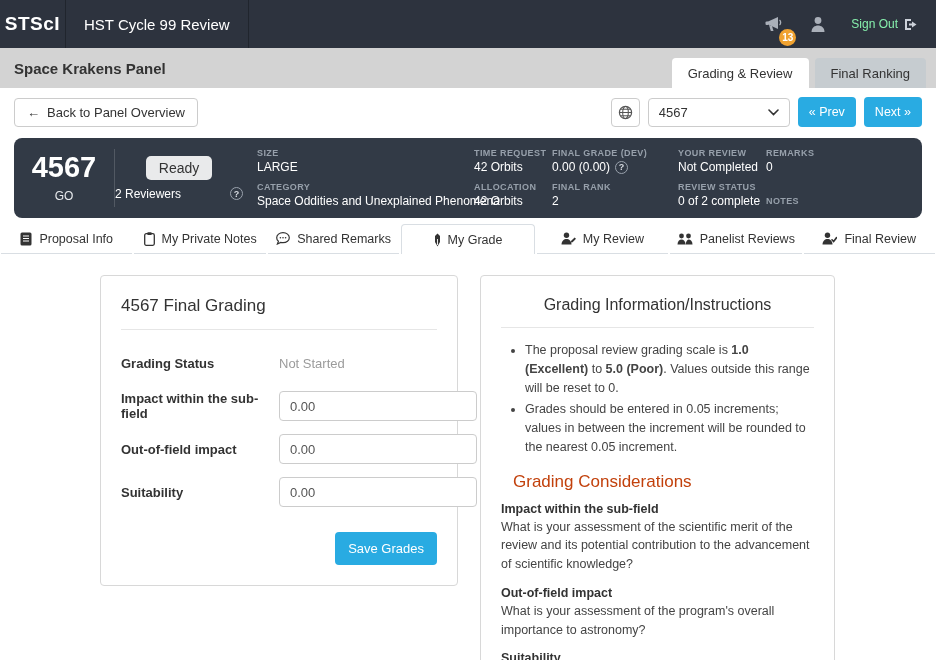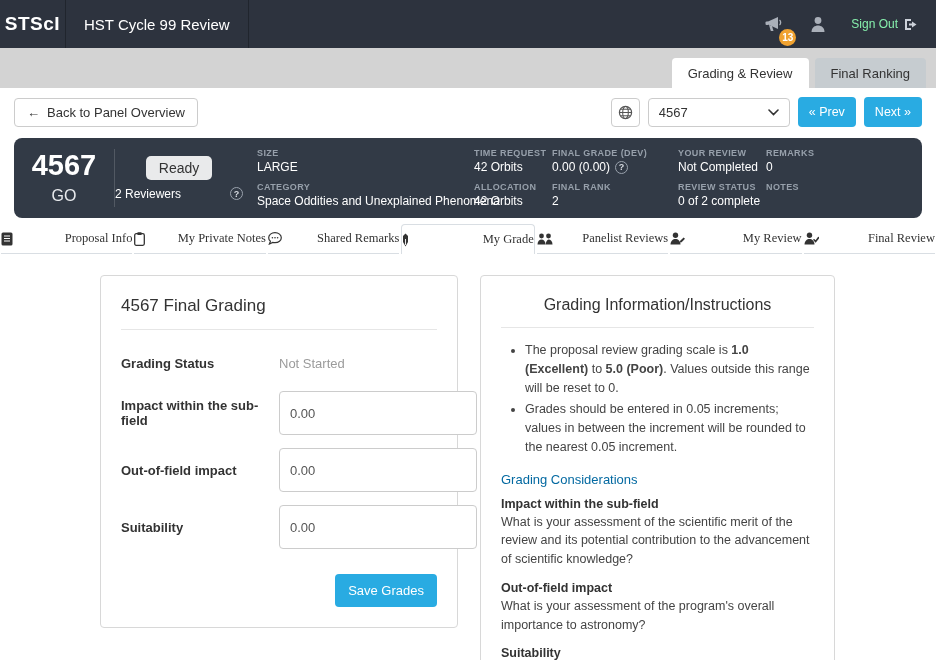--- a/index.html
+++ b/index.html
@@ -75,75 +75,74 @@
     font-family: "Liberation Sans", sans-serif;
   }
 
   
   .summary-panel {
     margin: 3px 14px 0 14px; height: 80px; background: #323a46; border-radius: 8px;
     color: #fff; display: flex; align-items: center;
   }
   .sp-id-block { width: 100px; text-align: center; }
   .sp-id { font-size: 29px; font-weight: bold; line-height: 1; }
-  .sp-type { font-size: 16px; margin-top: 7px; color: #e8eaed; }
+  .sp-type { font-size: 12px; margin-top: 7px; color: #e8eaed; }
   .sp-divider { width: 1px; height: 58px; background: rgba(255,255,255,0.16); }
   .sp-status-block { width: 128px; text-align: center; }
   .status-chip {
     display: inline-block; background: #e9eaeb; color: #333; font-size: 14px;
     padding: 4px 13px; border-radius: 5px; cursor: pointer;
   }
   .sp-reviewers { font-size: 12px; margin-top: 7px; display: flex; align-items: center; justify-content: space-between; gap: 5px; }
   .help-circle {
     display: inline-flex; width: 13px; height: 13px; border: 1px solid #9aa2ad; border-radius: 50%;
     font-size: 9px; color: #d7dbe1; align-items: center; justify-content: center; font-weight: bold;
   }
   .sp-columns { flex: 1; display: flex; padding-left: 14px; }
-  .sp-col { display: flex; flex-direction: column; gap: 8px; }
+  .sp-col { display: flex; flex-direction: column; gap: 8px; justify-content: space-between; }
   .sp-col1 { width: 217px; }
   .sp-col2 { width: 78px; }
   .sp-col3 { width: 126px; }
   .sp-col4 { width: 88px; }
   .sp-col5 { flex: 1; }
   .sp-label { font-size: 9px; font-weight: bold; color: #97a0ab; letter-spacing: 0.4px; }
   .sp-value { font-size: 12px; color: #fff; margin-top: 2px; display: flex; align-items: center; gap: 5px; white-space: nowrap; }
 
   
   .tab-strip { display: flex; margin-top: 6px; height: 30px; }
   .section-tab {
-    flex: 1; display: flex; align-items: center; justify-content: space-between; gap: 7px;
+    flex: 1; display: flex; align-items: center; justify-content: center; gap: 7px;
     font-size: 12.5px; color: #333; border-bottom: 1px solid #d9dee3; margin: 0 1px;
     cursor: pointer;
-    font-family: Liberation Serif, serif;
   }
   .section-tab.active {
     border: 1px solid #d9dee3; border-bottom: none; border-radius: 4px 4px 0 0; background: #fff;
   }
 
   
   .content { display: flex; align-items: flex-start; gap: 22px; padding: 21px 0 0 100px; }
   .card { background: #fff; border: 1px solid #d8d8d8; border-radius: 4px; padding: 20px; }
   .grading-card { width: 358px; }
   .card-title { font-size: 17px; color: #333; padding-bottom: 13px; border-bottom: 1px solid #e6e6e6; }
   .form-rows { margin-top: 18px; }
   .form-row { display: flex; align-items: center; margin-bottom: 13px; min-height: 30px; }
   .form-label { width: 158px; font-size: 13px; font-weight: bold; color: #333; flex-shrink: 0; }
   .form-status { font-size: 13px; color: #9b9b9b; }
   .grade-input {
-    flex: 1; height: 44px; border: 1px solid #ccc; border-radius: 4px;
+    flex: 1; height: 30px; border: 1px solid #ccc; border-radius: 4px;
     padding: 14px 10px; font-size: 13px; color: #555; font-family: "Liberation Sans", sans-serif;
   }
   .save-row { display: flex; justify-content: flex-end; margin-top: 25px; }
   .btn-save { font-size: 13px; padding: 9px 13px; }
 
   .info-card { width: 355px; }
   .info-title { font-size: 16px; text-align: center; }
   .info-bullets { margin: 13px 0 0 0; padding-left: 24px; font-size: 12.5px; color: #444; line-height: 1.5; }
   .info-bullets li { margin-bottom: 3px; }
-  .considerations-title { font-size: 13px; color: #0369a1; margin: 15px 0 10px 0; }
+  .considerations-title { font-size: 17px; color: #c2410c; margin: 15px 0 10px 12px; }
   .consideration { margin-bottom: 12px; }
   .consideration-heading { font-size: 12.5px; font-weight: bold; color: #333; margin-bottom: 2px; }
   .consideration-text { font-size: 12.5px; color: #444; line-height: 1.5; }
   .b { font-weight: bold; }
 </style>
 </head>
 <body>
 
 <div class="top-header">
   <div class="logo-section">STScI</div>
@@ -173,20 +172,21 @@
         <svg width="14" height="13" viewBox="0 0 14 13">
           <path d="M1 1 H7 V3 H3 V10 H7 V12 H1 Z" fill="#cdd2da"></path>
           <path d="M8 3.5 L12.5 6.5 L8 9.5 V7.5 H5 V5.5 H8 Z" fill="#cdd2da"></path>
         </svg>
       </span>
     </div>
   </div>
 </div>
 
 <div class="panel-bar">
+  <div class="panel-title">Space Krakens Panel</div>
   <div class="panel-tabs">
     <div class="panel-tab active">Grading &amp; Review</div>
     <div class="panel-tab">Final Ranking</div>
   </div>
 </div>
 
 <div class="toolbar">
   <button class="btn-outline">
     <span>←</span>
     <span>Back to Panel Overview</span>
@@ -311,35 +311,35 @@
     <span>Shared Remarks</span>
   </div>
   <div class="section-tab active">
     <svg width="7" height="14" viewBox="0 0 7 14">
       <path d="M3.5 0.5 L6 3 L6 9 L3.5 13.5 L1 9 L1 3 Z" fill="#333"></path>
       <line x1="3.5" y1="6" x2="3.5" y2="12" stroke="#fff" stroke-width="0.9"></line>
     </svg>
     <span>My Grade</span>
   </div>
   <div class="section-tab">
+    <svg width="15" height="13" viewBox="0 0 15 13">
+      <circle cx="5.5" cy="3.2" r="2.7" fill="#333"></circle>
+      <path d="M0.5 12.5 C0.5 9 3 7 5.5 7 C8 7 10.5 9 10.5 12.5 Z" fill="#333"></path>
+      <path d="M10.2 8.8 L13.6 5.4 L15 6.8 L11.6 10.2 L9.8 10.6 Z" fill="#333"></path>
+    </svg>
+    <span>My Review</span>
+  </div>
+  <div class="section-tab">
     <svg width="16" height="12" viewBox="0 0 16 12">
       <circle cx="4.5" cy="3" r="2.4" fill="#333"></circle>
       <circle cx="11.5" cy="3" r="2.4" fill="#333"></circle>
       <path d="M0.5 11.5 C0.5 8.3 2.5 6.5 4.5 6.5 C6.5 6.5 8.5 8.3 8.5 11.5 Z" fill="#333"></path>
       <path d="M8.6 11.5 C9 8.8 10.2 6.5 11.5 6.5 C13.5 6.5 15.5 8.3 15.5 11.5 Z" fill="#333"></path>
     </svg>
     <span>Panelist Reviews</span>
-  </div>
-  <div class="section-tab">
-    <svg width="15" height="13" viewBox="0 0 15 13">
-      <circle cx="5.5" cy="3.2" r="2.7" fill="#333"></circle>
-      <path d="M0.5 12.5 C0.5 9 3 7 5.5 7 C8 7 10.5 9 10.5 12.5 Z" fill="#333"></path>
-      <path d="M10.2 8.8 L13.6 5.4 L15 6.8 L11.6 10.2 L9.8 10.6 Z" fill="#333"></path>
-    </svg>
-    <span>My Review</span>
   </div>
   <div class="section-tab">
     <svg width="15" height="13" viewBox="0 0 15 13">
       <circle cx="5.5" cy="3.2" r="2.7" fill="#333"></circle>
       <path d="M0.5 12.5 C0.5 9 3 7 5.5 7 C8 7 10.5 9 10.5 12.5 Z" fill="#333"></path>
       <path d="M10 7.8 L11.6 9.6 L14.6 5.6" stroke="#333" stroke-width="1.6" fill="none" stroke-linecap="round"></path>
     </svg>
     <span>Final Review</span>
   </div>
 </div>

